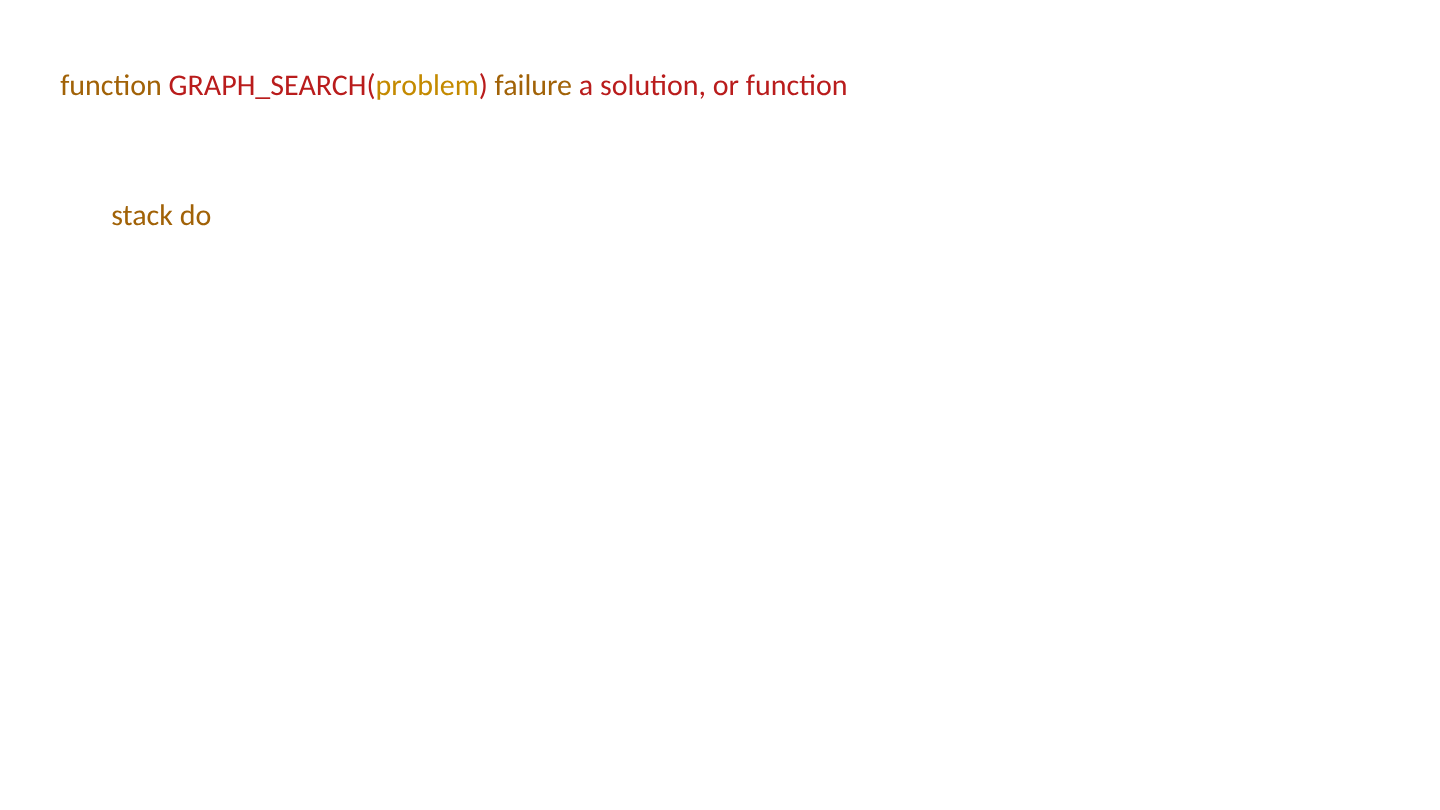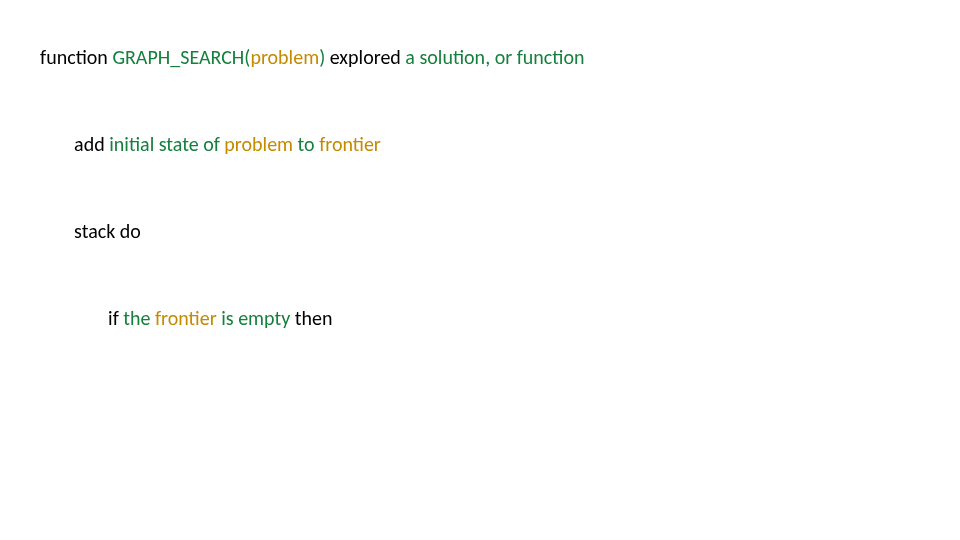--- a/index.html
+++ b/index.html
@@ -12,47 +12,41 @@
     font-size: 20px;
     color: #222222;
     line-height: 1.45;
   }
   .page {
     padding: 14px 10px 10px 22px;
   }
   .line {
     white-space: pre;
   }
-  .kw { color: #000000; }   
+  .kw { color: #a16207; }   
   .id { color: #c48a00; }   
-  .plain { color: #15803d; text-align: center; }
+  .plain { color: #b91c1c; text-align: center; }
   .ind1 { padding-left: 34px; }
   .ind2 { padding-left: 68px; }
   .ind3 { padding-left: 102px; }
 </style>
 </head>
 <body>
 
 <div class="page">
 
   <div class="line">
-    <span class="kw">function</span><span class="plain"> GRAPH_SEARCH(</span><span class="id">problem</span><span class="plain">) </span><span class="kw">explored</span><span class="plain"> a solution, or function</span>
+    <span class="kw">function</span><span class="plain"> GRAPH_SEARCH(</span><span class="id">problem</span><span class="plain">) </span><span class="kw">failure</span><span class="plain"> a solution, or function</span>
   </div>
 
 
 
-  <div class="line ind1">
-    <span class="kw">add</span><span class="plain"> initial state of </span><span class="id">problem</span><span class="plain"> to </span><span class="id">frontier</span>
-  </div>
 
   <div class="line ind1">
     <span class="kw">stack do</span>
   </div>
 
-  <div class="line ind2">
-    <span class="kw">if</span><span class="plain"> the </span><span class="id">frontier</span><span class="plain"> is empty </span><span class="kw">then</span>
-  </div>
 
   <div class="line ind3">
     
   </div>
 
 </div>
 
 </body></html>

